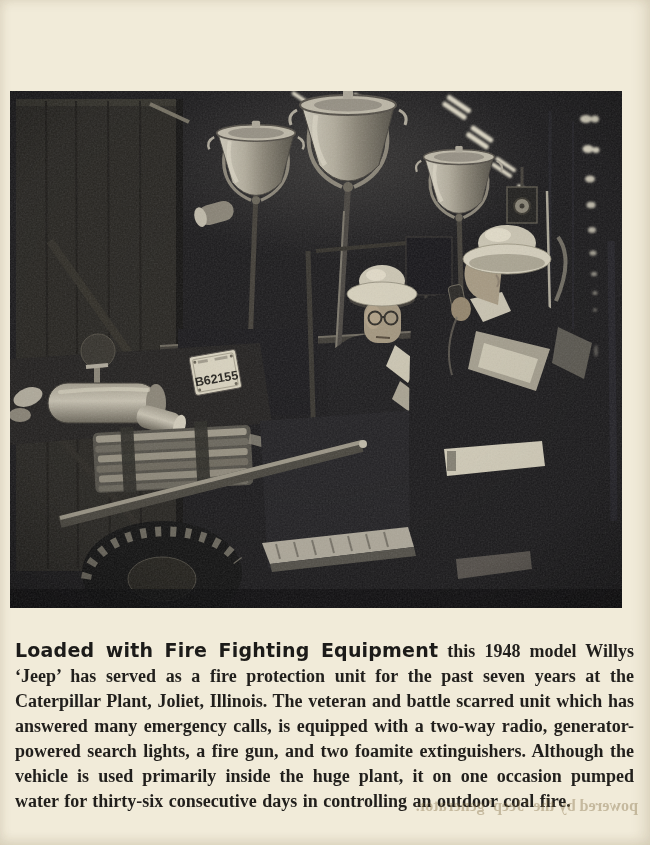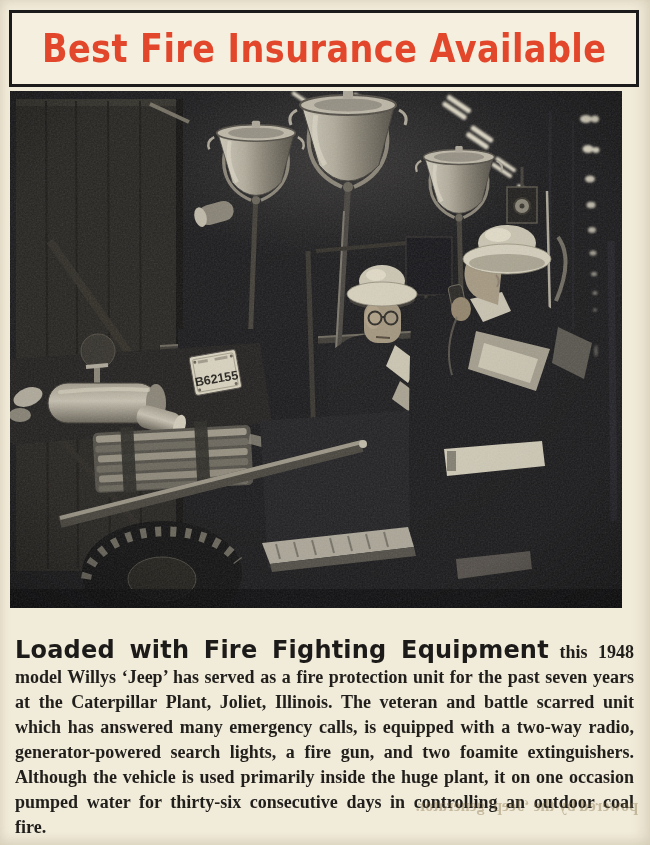--- a/index.html
+++ b/index.html
@@ -19,37 +19,34 @@
     font-size:39px;letter-spacing:.5px;color:#e3472b;white-space:nowrap;
     transform:scaleX(.86);transform-origin:center;
   }
   .photo{position:absolute;left:10px;top:91px;width:612px;height:517px;display:block;}
   .article{
     position:absolute;left:15px;top:620px;width:619px;height:215px;overflow:hidden;
     font-size:18px;font-weight:700;line-height:25px;color:#211f1c;
     text-align:justify;letter-spacing:0;word-spacing:1px;
   }
   .lead{
-    font-family:"DejaVu Sans",sans-serif;font-weight:800;font-size:24px;
+    font-family:"DejaVu Sans",sans-serif;font-weight:800;font-size:19px;
     letter-spacing:.2px;color:#1c1b19;
   }
   .bleed{
     position:absolute;right:12px;top:797px;width:260px;
     font-size:16px;font-weight:700;color:rgba(125,104,62,.38);
     transform:scaleX(-1);filter:blur(.7px);text-align:left;white-space:nowrap;
   }
 </style>
 </head>
 <body>
 
 <div class="page">
 
-  <div class="title-box">
-    <h1>Best Fire Insurance Available</h1>
-  </div>
 
   <svg class="photo" viewBox="0 0 612 517" xmlns="http://www.w3.org/2000/svg">
     <defs>
       <linearGradient id="metal" x1="0" y1="0" x2="1" y2="0">
         <stop offset="0" stop-color="#d8d3c3"></stop>
           <stop offset=".35" stop-color="#b9b3a2"></stop>
         <stop offset=".6" stop-color="#8f897a"></stop>
           <stop offset="1" stop-color="#565248"></stop>
       </linearGradient>
       <linearGradient id="metal2" x1="0" y1="0" x2="0" y2="1">

